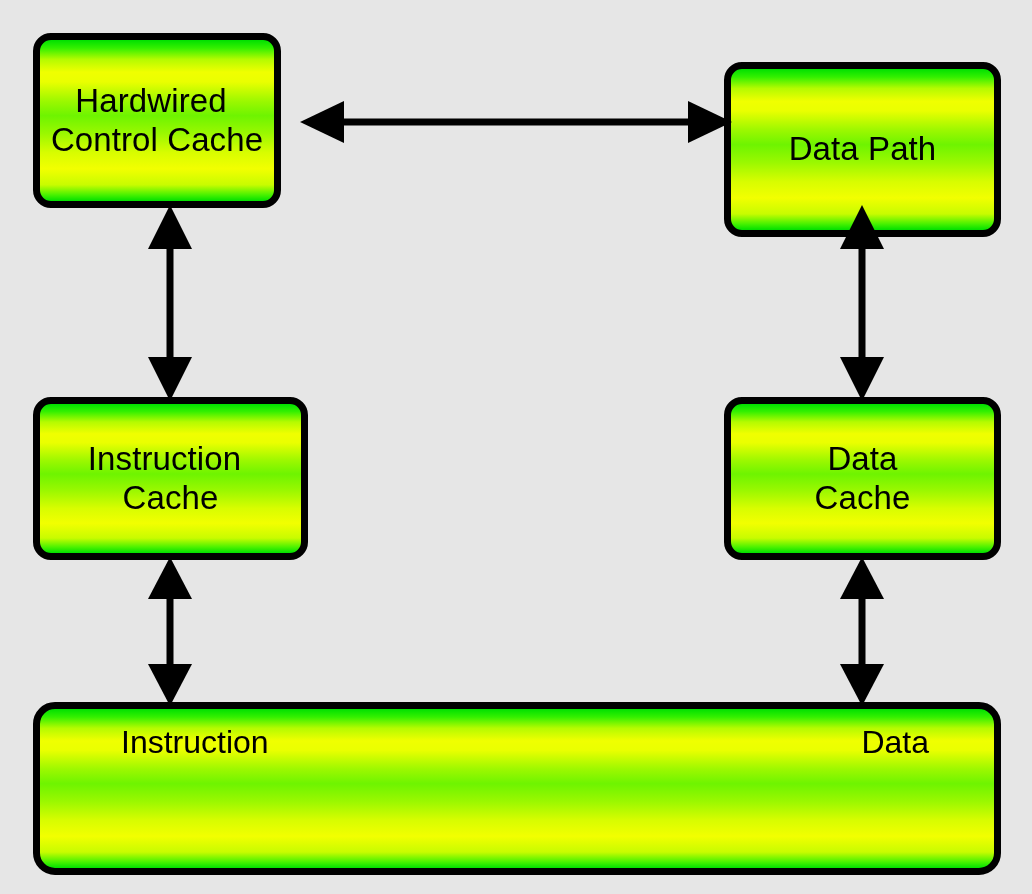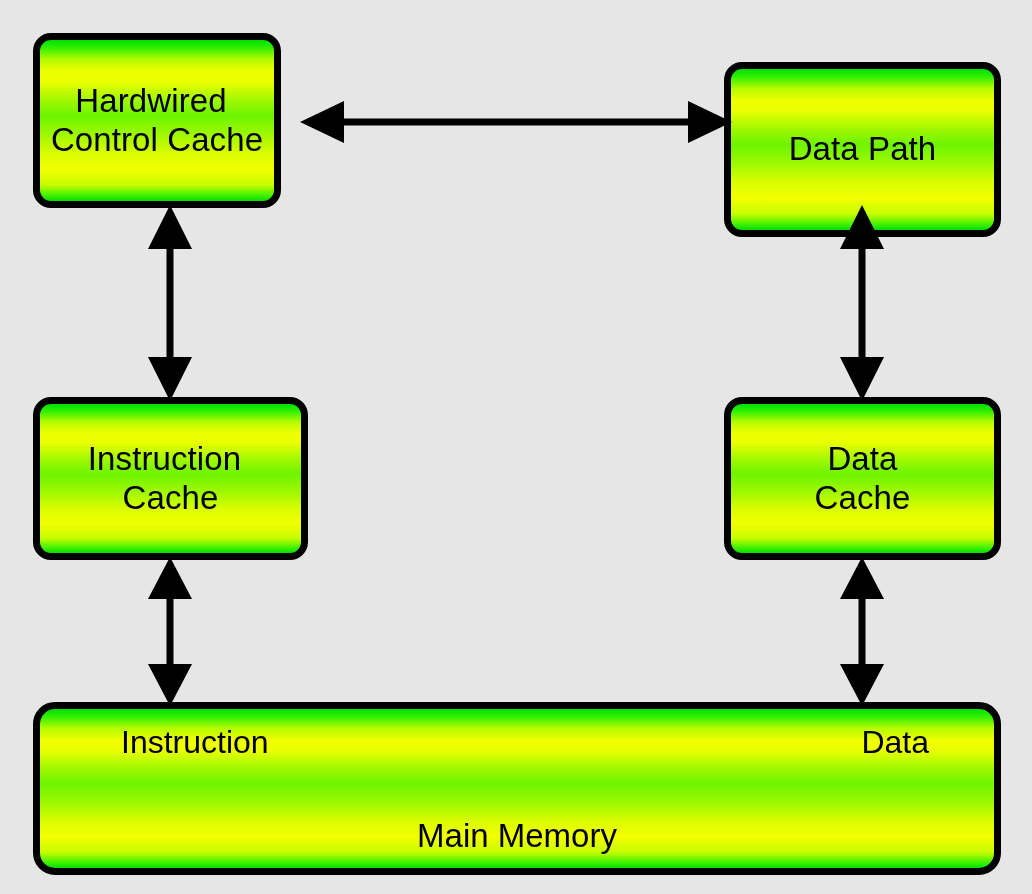--- a/index.html
+++ b/index.html
@@ -122,21 +122,20 @@
 
   <div class="block" id="block-dc">
     <span class="line line-1">Data</span>
     <span class="line line-2">Cache</span>
   </div>
 
   <div class="block" id="block-mm"></div>
   <div id="mm-inner">
     <span class="mm-sublabel" id="mm-label-instruction">Instruction</span>
     <span class="mm-sublabel" id="mm-label-data">Data</span>
-    <div id="mm-title">Main Memory</div>
   </div>
 
   <div class="arrow" id="arrow-hcu-dp">
     <svg width="432" height="44" viewBox="0 0 432 44">
       <line x1="34" y1="22" x2="398" y2="22" stroke="#000" stroke-width="7"></line>
       <polygon points="0,22 44,1 44,43" fill="#000"></polygon>
       <polygon points="432,22 388,1 388,43" fill="#000"></polygon>
     </svg>
   </div>
 

